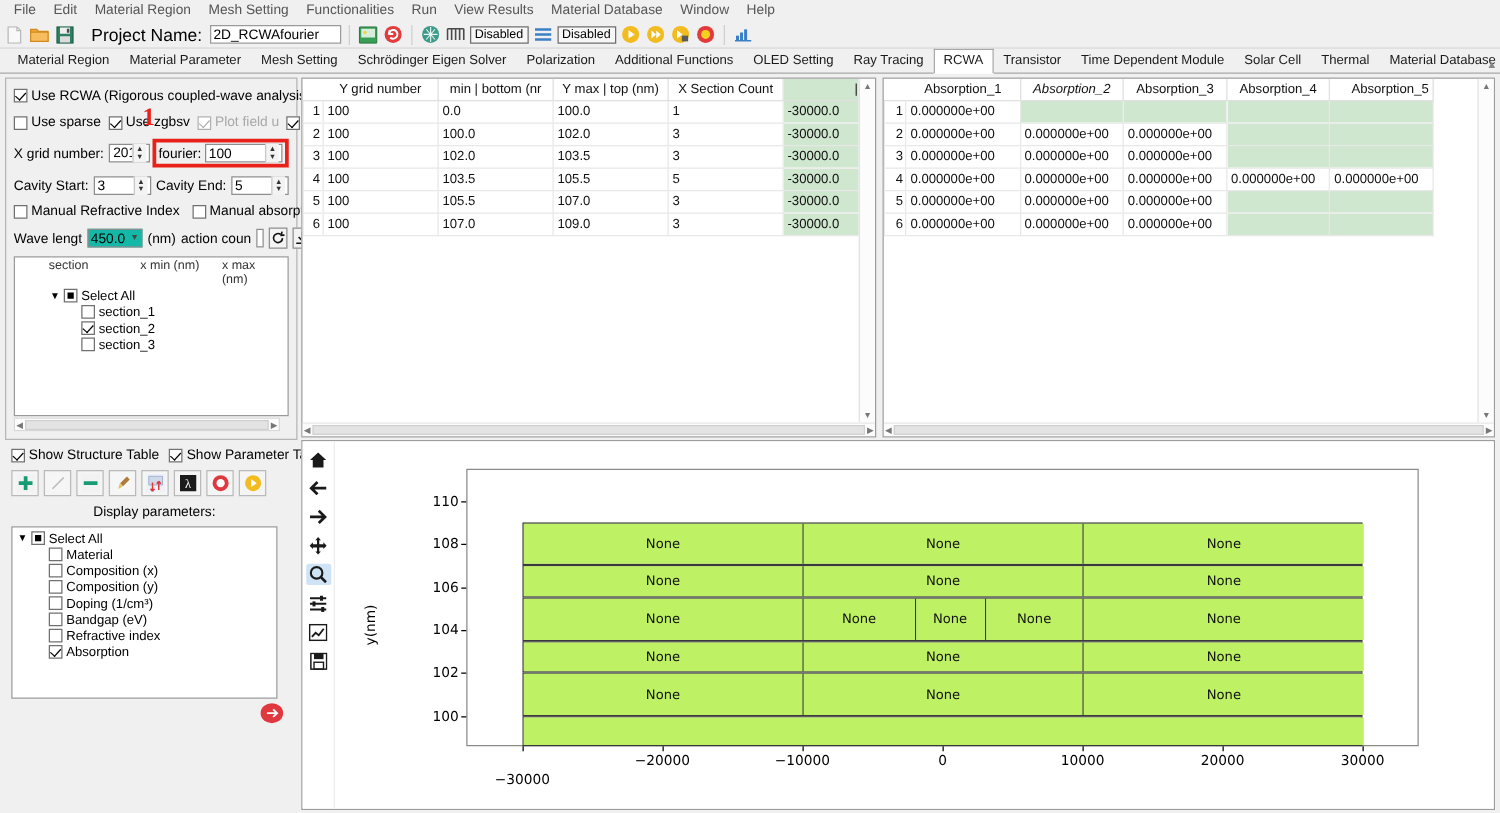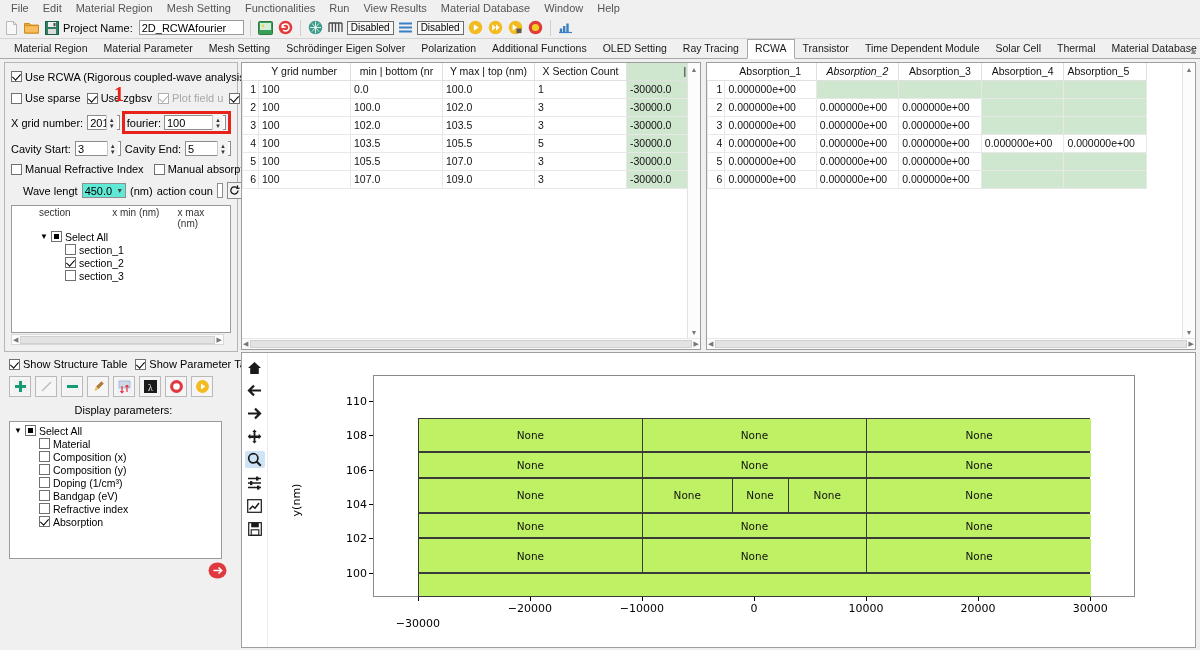--- a/index.html
+++ b/index.html
@@ -35,21 +35,21 @@
   }
   .menubar .mi { padding: 0 7px; line-height: 17px; white-space: nowrap; }
 
   
   .toolbar {
     height: 22px; background: #f0f0f0; display: flex; align-items: center;
     padding-left: 3px; gap: 3px; border-bottom: 1px solid #d4d4d4;
   }
   .tb-sep { width: 1px; height: 16px; background: #cfcfcf; margin: 0 3px; }
   .tbicon { width: 17px; height: 17px; display: inline-flex; align-items: center; justify-content: center; }
-  .projlabel { font-size: 11px; margin: 0 3px 0 0; white-space: nowrap; }
+  .projlabel { font-size: 14px; margin: 0 3px 0 10px; white-space: nowrap; }
   .projinput {
     height: 15px; width: 105px; border: 1px solid #9a9a9a; background: #fff;
     font-size: 11px; padding: 0 2px; font-family: "Liberation Sans", sans-serif;
   }
   .pillbtn {
     border: 1px solid #6d6d6d; background: #f7f7f7; font-size: 10px;
     height: 14px; line-height: 12px; padding: 0 3px; white-space: nowrap;
   }
 
   
@@ -102,21 +102,21 @@
   .spinbtns {
     width: 11px; height: 15px; border-left: 1px solid #c8c8c8; background: #f3f3f3;
     display: flex; flex-direction: column; align-items: center; justify-content: center; flex: none;
   }
   .spinbtns i { font-style: normal; font-size: 6px; line-height: 6px; color: #333; }
 
   .redbox { border: 3px solid #e8221b; padding: 1px 2px; display: inline-flex; align-items: center; gap: 3px; }
   .redmark { color: #e8221b; font-size: 20px; font-weight: bold; font-family: "Liberation Serif", serif; line-height: 12px; }
 
   .selectbox {
-    height: 15px; border: 1px solid #8d8d8d; background: #5eead4; font-size: 11px;
+    height: 15px; border: 1px solid #8d8d8d; background: #14b8a6; font-size: 11px;
     display: inline-flex; align-items: center; padding: 0 2px; gap: 4px;
   }
   .caret { font-size: 7px; color: #444; }
 
   .minibtn {
     width: 17px; height: 17px; border: 1px solid #8d8d8d; background: #f3f3f3;
     display: inline-flex; align-items: center; justify-content: center;
   }
 
   .treebox { border: 1px solid #9a9a9a; background: #fff; overflow: hidden; }
@@ -396,21 +396,21 @@
           <span class="cb">
             <span class="box"></span>
             <span>Manual Refractive Index</span>
           </span>
           <span class="cb">
             <span class="box"></span>
             <span>Manual absorption</span>
           </span>
         </div>
 
-        <div class="row" style="gap:4px; margin-bottom:6px;margin-left:12px;">
+        <div class="row" style="gap:4px; margin-bottom:6px;">
           <span>Wave lengt</span>
           <span class="selectbox" style="width:50px; justify-content:space-between;">
             <span>450.0</span>
             <span class="caret">▼</span>
           </span>
           <span>(nm)</span>
           <span>action coun</span>
           <span class="spin" style="width:26px; justify-content:flex-end;">
             <input style="text-align: right;" value="3">
           </span>
@@ -673,21 +673,21 @@
           <div style="display:flex; flex:1; overflow:hidden;">
             <div class="tblscroll">
               <table class="grid" id="absorption-table" style="width:440px;">
                   <thead>
                     <tr>
                       <th class="cornerh" style="width: 16px; text-align: center;"></th>
                       <th style="width: 84px; text-align: center;">Absorption_1</th>
                       <th style="width: 76px; text-align: center; font-style: italic;">Absorption_2</th>
                       <th style="width: 76px; text-align: center;">Absorption_3</th>
                       <th style="width: 76px; text-align: center;">Absorption_4</th>
-                      <th style="width: 76px; text-align: left;">Absorption_5</th>
+                      <th style="width: 76px; text-align: right;">Absorption_5</th>
                     </tr>
                   </thead>
                   <tbody>
                     <tr>
                       <td class="rownum">1</td>
                       <td>0.000000e+00</td>
                       <td class="empty"></td>
                       <td class="empty"></td>
                       <td class="empty"></td>
                       <td class="empty"></td>

